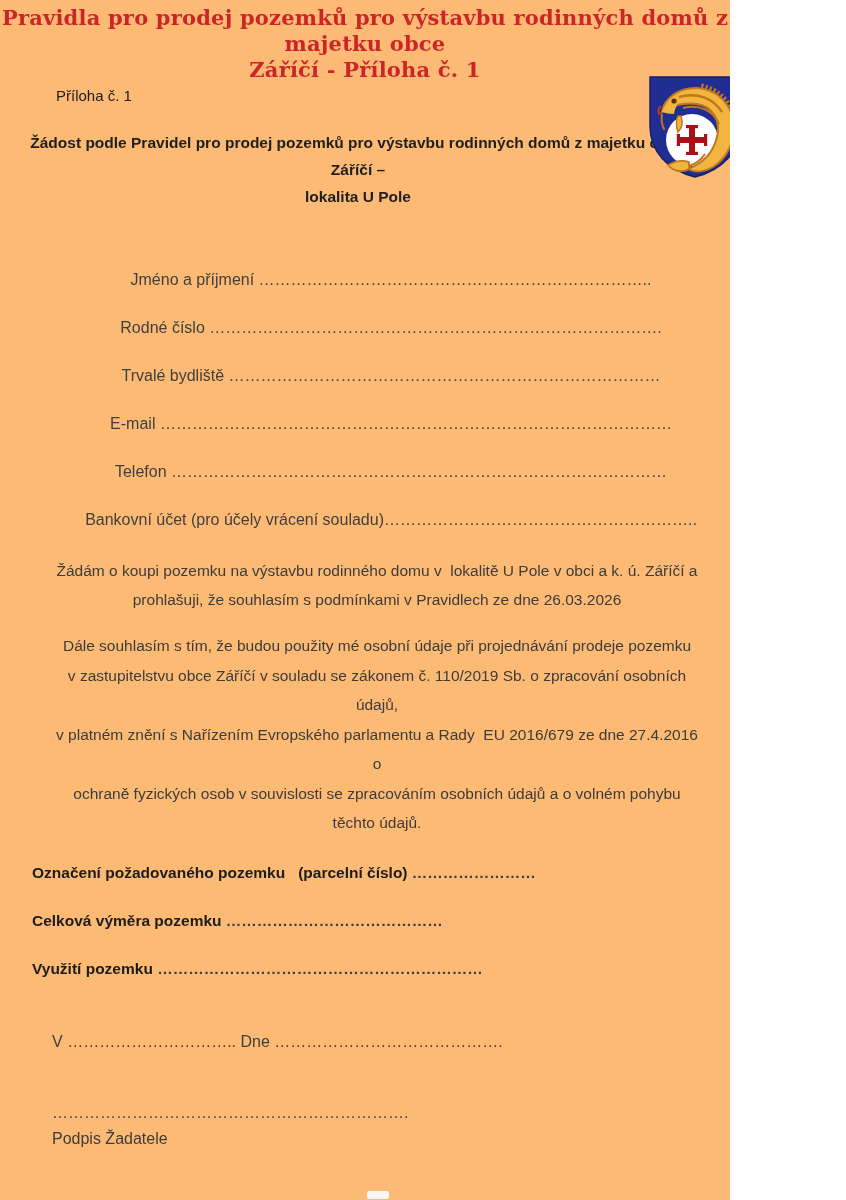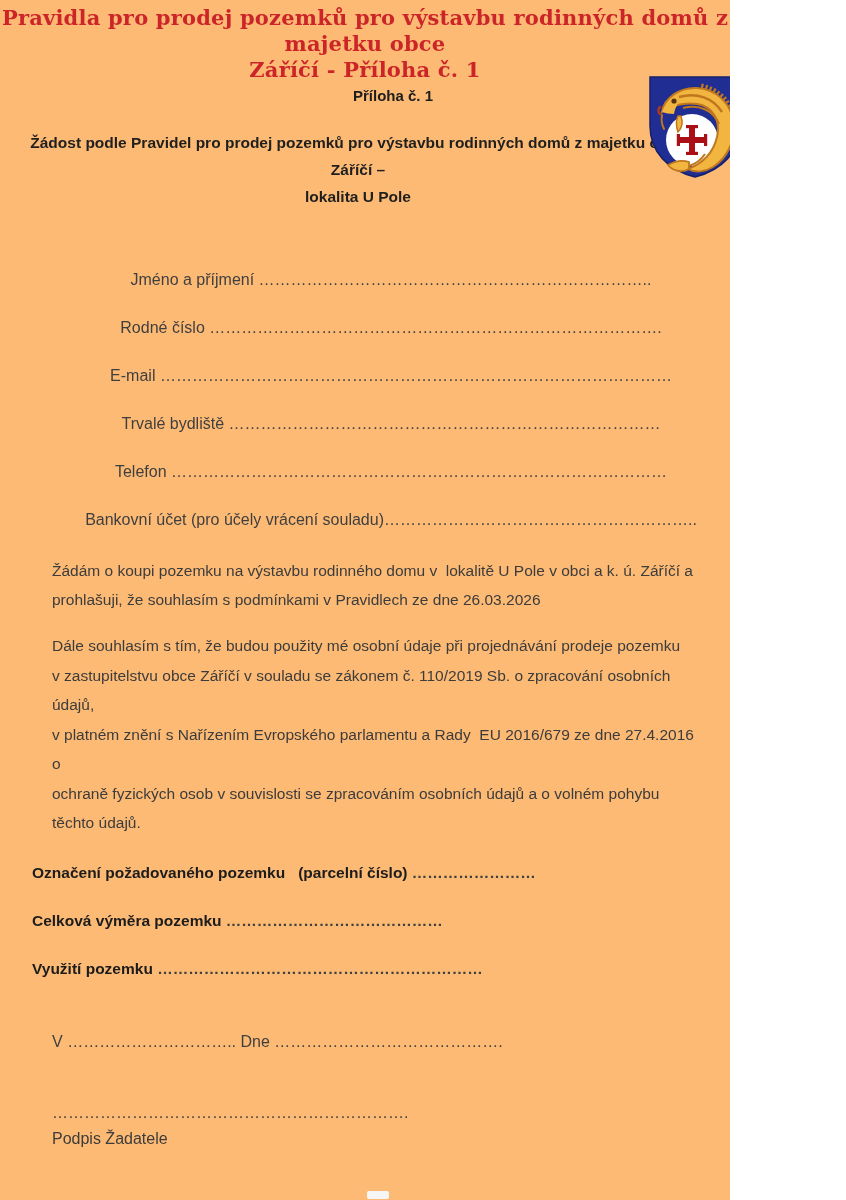--- a/index.html
+++ b/index.html
@@ -16,24 +16,23 @@
     text-align:center;
     font-family:"DejaVu Serif", serif;
     font-weight:bold;
     font-size:21px;
     line-height:26px;
     color:#cc2529;
     letter-spacing:0.2px;
   }
   .attachment{
     margin:4px 0 0 56px;
-    font-weight:bold;
+    font-weight:normal;
     font-size:15px;
     color:#1d1d1d;
-    text-align:center;
   }
   .emblem{
     position:absolute;
     left:645px;top:74px;
     width:100px;height:106px;
   }
   .address{
     margin:110px 0 0 52px;
     font-size:16px;
     line-height:24px;
@@ -57,20 +56,21 @@
     white-space:pre-wrap;
     text-align:center;
   }
   .field:first-child{margin-top:60px;}
   .dots{color:#3f3f3f;}
   .paragraph{
     margin-left:52px;
     margin-right:28px;
     font-size:15.5px;
     color:#3c3c3c;
+    text-align:center;
   }
   .paragraph.p1{margin-top:26px;line-height:29px;}
   .paragraph.p2{margin-top:17px;line-height:29.5px;}
   .pline{white-space:pre-wrap;}
   .bold-fields{margin-left:32px;}
   .bold-field{
     margin-top:28px;
     font-size:15.5px;
     line-height:20px;
     font-weight:bold;
@@ -147,22 +147,22 @@
 
 
   <div class="request-heading">
     <div>Žádost podle Pravidel pro prodej pozemků pro výstavbu rodinných domů z majetku obce Záříčí –</div>
     <div>lokalita U Pole</div>
   </div>
 
   <div class="fields">
     <div class="field"><span>Jméno a příjmení </span><span class="dots">………………………………………………………………..</span></div>
     <div class="field"><span>Rodné číslo </span><span class="dots">………………………………………………………………………….</span></div>
+    <div class="field"><span>Trvalé bydliště </span><span class="dots">………………………………………………………………………</span></div>
     <div class="field"><span>E-mail </span><span class="dots">……………………………………………………………………………………</span></div>
-    <div class="field"><span>Trvalé bydliště </span><span class="dots">………………………………………………………………………</span></div>
     <div class="field"><span>Telefon </span><span class="dots">…………………………………………………………………………………</span></div>
     <div class="field"><span>Bankovní účet (pro účely vrácení souladu)</span><span class="dots">…………………………………………………..</span></div>
   </div>
 
   <div class="paragraph p1">
     <div class="pline">Žádám o koupi pozemku na výstavbu rodinného domu v  lokalitě U Pole v obci a k. ú. Záříčí a</div>
     <div class="pline">prohlašuji, že souhlasím s podmínkami v Pravidlech ze dne 26.03.2026</div>
   </div>
 
   <div class="paragraph p2">

